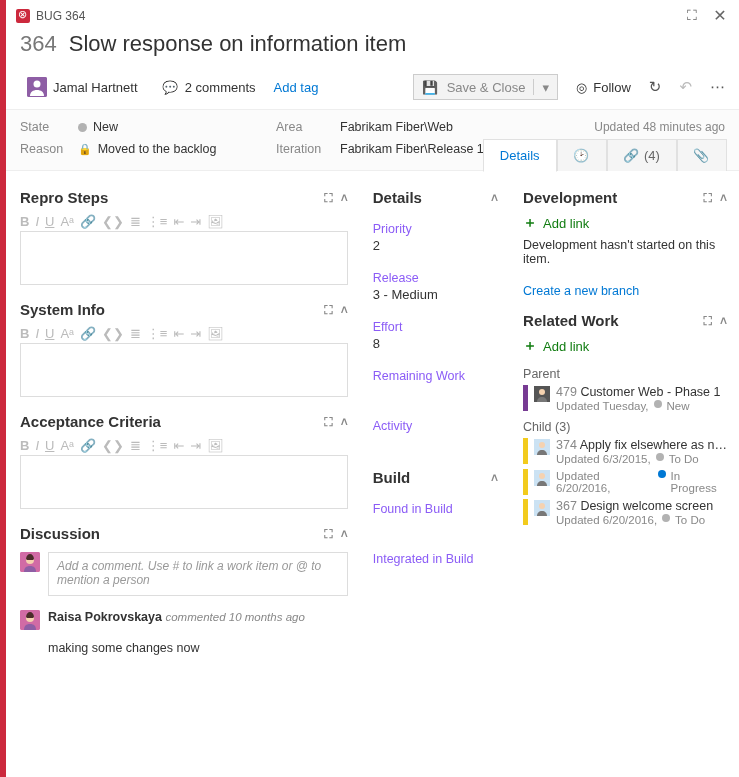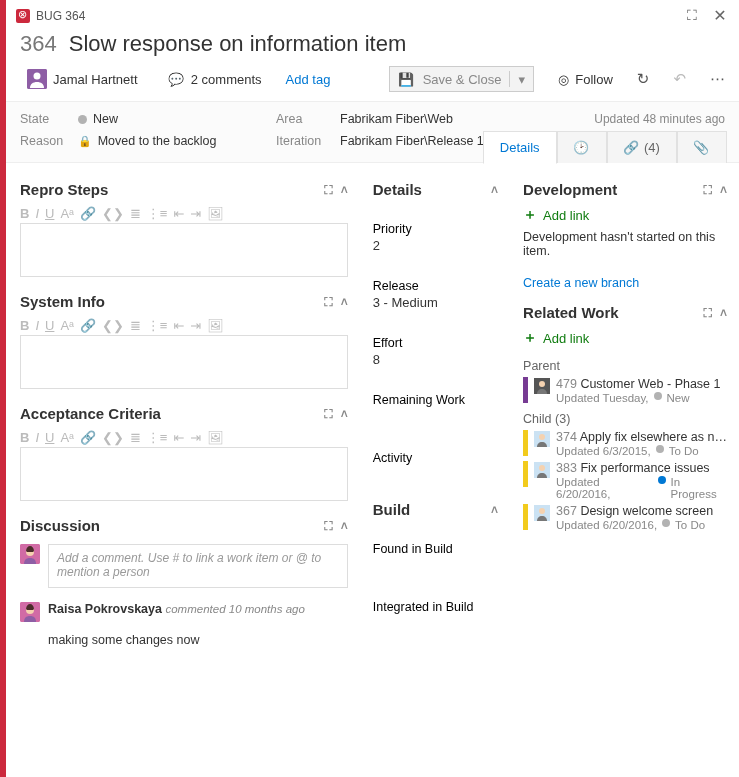--- a/index.html
+++ b/index.html
@@ -7,21 +7,21 @@
   .container { border-left: 6px solid #cc293d; height: 100%; display: flex; flex-direction: column; }
   .titlebar { display: flex; align-items: center; padding: 6px 10px 2px 10px; font-size: 12px; color: #555; }
   .titlebar .bug-glyph { width: 14px; height: 14px; background: #cc293d; border-radius: 2px; margin-right: 6px; position: relative; }
   .titlebar .bug-glyph::before { content:"⊗"; color:#fff; font-size:11px; position:absolute; left:2px; top:-1px;}
   .titlebar .spacer { flex: 1; }
   .tb-icon { width: 18px; text-align: center; color: #666; cursor: pointer; font-size: 14px; margin-left: 10px; }
   .header { padding: 4px 14px 8px 14px; }
   .header .title-row { display: flex; align-items: baseline; gap: 12px; }
   .header .wid { font-size: 22px; color: #777; font-weight: 300; }
   .header .wtitle { font-size: 22px; font-weight: 300; color: #333; }
-  .subrow { display: flex; align-items: center; gap: 24px; margin-top: 8px; font-size: 13px; text-align: right; }
+  .subrow { display: flex; align-items: center; gap: 18px; margin-top: 16px; font-size: 13px; text-align: right; }
   .ident { display:flex; align-items:center; gap:6px; color:#333; padding:3px 6px; border:1px solid transparent; cursor:pointer;}
   .avatar { width:20px; height:20px; background:#8e5ea5; border-radius:2px; display:inline-flex; align-items:center; justify-content:center; color:#fff; font-size:12px; overflow:hidden;}
   .avatar.girl{background:#d16ba5;}
   .comments-link { color:#333; display:flex; align-items:center; gap:6px; cursor:pointer;}
   .comments-link .bubble{color:#888;}
   .addtag { color:#0078d4; cursor:pointer; }
   .save-btn { display:flex; align-items:center; gap:8px; background:#f3f3f3; border:1px solid #ccc; color:#888; padding:4px 8px; font-size:13px; }
   .save-btn .sep{width:1px;height:16px;background:#ccc;}
   .follow { display:flex; align-items:center; gap:6px; color:#333; cursor:pointer;}
   .icon-circle{font-size:15px;color:#555;cursor:pointer;}
@@ -40,21 +40,21 @@
   .col{display:flex;flex-direction:column;}
   .col.left{width:340px;}
   .col.mid{width:130px;}
   .col.right{flex:1;}
   .section-head{display:flex;align-items:center;font-size:15px;font-weight:600;color:#333;margin:6px 0 4px 0;}
   .section-head .shspacer{flex:1;}
   .sh-icon{color:#888;font-size:12px;margin-left:8px;cursor:pointer;}
   .toolbar{display:flex;gap:6px;color:#bbb;font-size:13px;margin:4px 0 2px 0;}
   .toolbar span{cursor:pointer;}
   .editbox{border:1px solid #ddd;min-height:54px;background:#fff;margin-bottom:10px;}
-  .field-label{font-size:12.5px;color:#000000;margin-top:20px;}
+  .field-label{font-size:12.5px;color:#8b5cf6;margin-top:12px;}
   .field-value{font-size:13px;color:#333;margin:2px 0 6px 0;}
   .addlink{color:#107c10;display:flex;align-items:center;gap:6px;font-size:13px;cursor:pointer;margin:4px 0 6px 0;}
   .addlink .plus{color:#107c10;font-weight:bold;font-size:14px;}
   .devtext{font-size:12.5px;color:#333;margin-bottom:18px;}
   .link{color:#0078d4;font-size:12.5px;cursor:pointer;}
   .rel-label{font-size:12.5px;color:#666;margin-top:6px;}
   .rel-item{display:flex;gap:6px;font-size:12.5px;margin:4px 0 2px 0;align-items:flex-start;}
   .color-bar{width:5px;height:26px;}
   .rel-icon{width:16px;height:16px;background:#555;border-radius:2px;display:inline-flex;align-items:center;justify-content:center;color:#fff;font-size:10px;margin-top:1px;}
   .rel-body{flex:1;display:flex;flex-direction:column;}
@@ -363,21 +363,20 @@
           <div class="rel-item">
             <span class="color-bar" style="background:#f2cb1d"></span>
             <span class="rel-icon">
               <svg viewBox="0 0 16 16">
                 <rect width="16" height="16" fill="#cbe2f3"></rect>
                 <circle cx="8" cy="6" r="3" fill="#f5d2b0"></circle>
                 <path d="M3 16c0-3 2-5 5-5s5 2 5 5" fill="#777"></path>
               </svg>
             </span>
             <div class="rel-body">
-              <div class="rel-title"><span style="color:#888">383</span> Fix performance issues</div>
               <div class="rel-sub">
                 <span>Updated 6/20/2016,</span>
                 <span class="rel-dot inprog"></span>
                 <span>In Progress</span>
               </div>
             </div>
           </div>
           <div class="rel-item">
             <span class="color-bar" style="background:#f2cb1d"></span>
             <span class="rel-icon">

